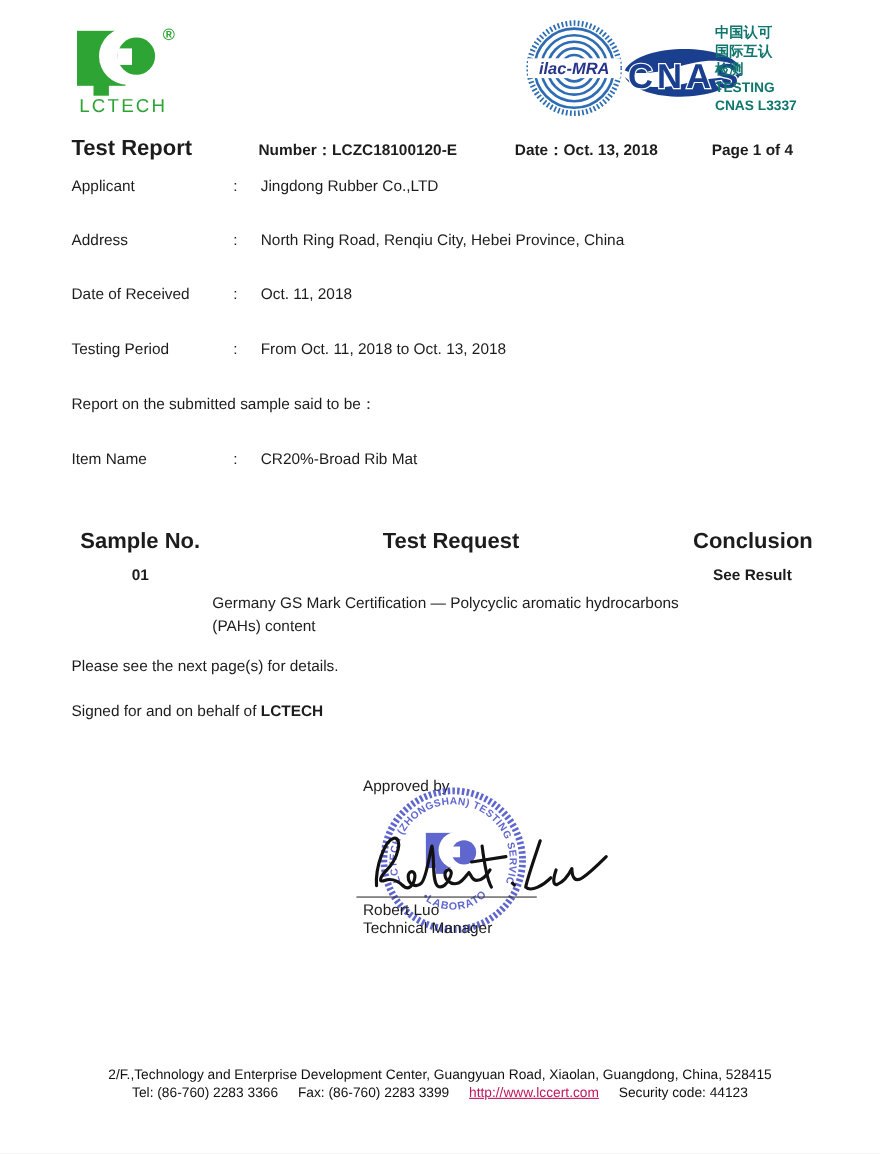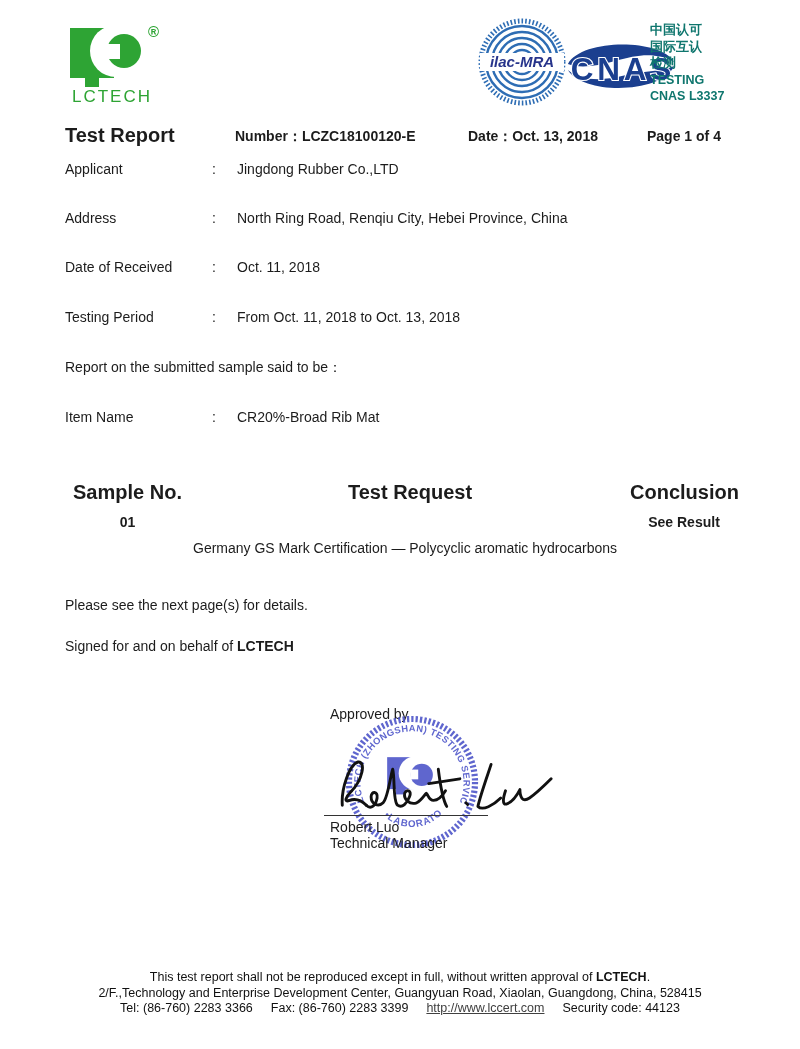--- a/index.html
+++ b/index.html
@@ -47,21 +47,21 @@
   
   .approved { left:330px; top:706px; font-size:14px; z-index:1; }
   #stamp    { left:341px; top:711px; width:142px; height:142px; z-index:2; opacity:.88; }
   #signature{ left:325px; top:750px; width:265px; height:72px; z-index:3; }
   .sig-line { left:324px; top:815px; width:164px; height:0; border-top:1.5px solid #333; z-index:3; }
   .signer   { left:330px; top:819px; font-size:14px; z-index:3; }
   .signer2  { left:330px; top:835px; font-size:14px; z-index:3; }
 
   
   #footer { left:0; top:970px; width:800px; text-align:center; font-size:12.5px; line-height:15.5px; color:#111; }
-  #footer a { color:#404040; }
+  #footer a { color:#be185d; }
   .sp { display:inline-block; width:18px; }
   b, .b { font-weight:bold; }
 
   
   #cnas-text { left:650px; top:22px; width:120px; font-size:13px; font-weight:bold; line-height:16.5px; color:#0f766e; }
   #cnas-text .en { font-size:12.5px; }
 </style>
 </head>
 <body>
 
@@ -136,20 +136,21 @@
     <span class="val">CR20%-Broad Rib Mat</span>
   </div>
 
   <div class="abs th th1">Sample No.</div>
   <div class="abs th th2">Test Request</div>
   <div class="abs th th3">Conclusion</div>
 
   <div class="abs td1">01</div>
   <div class="abs td2">
     <div>Germany GS Mark Certification — Polycyclic aromatic hydrocarbons</div>
+    <div>(PAHs) content</div>
   </div>
   <div class="abs td3">See Result</div>
 
   <div class="abs note-line" style="top:638px">
     <span>Signed for and on behalf of </span><b>LCTECH</b>
   </div>
   <div class="abs note-line" style="top:597px">Please see the next page(s) for details.</div>
 
   <div class="abs approved">Approved by</div>
 
@@ -185,22 +186,19 @@
       <path d="M128,12 C124,24 119,38 117,47 C121,51 130,46 136,40"></path>
       <path d="M140,34 C138,40 137,46 141,45 C146,43 150,37 152,33 C152,39 154,44 160,40 C166,36 172,30 178,24"></path>
     </g>
   </svg>
 
   <div class="abs sig-line"></div>
   <div class="abs signer">Robert Luo</div>
   <div class="abs signer2">Technical Manager</div>
 
   <div class="abs" id="footer">
-    <div>
-      <span>This test report shall not be reproduced except in full, without written approval of </span><b>LCTECH</b><span>.</span>
-    </div>
     <div>2/F.,Technology and Enterprise Development Center, Guangyuan Road, Xiaolan, Guangdong, China, 528415</div>
     <div>
       <span>Tel: (86-760) 2283 3366</span><span class="sp"></span><span>Fax: (86-760) 2283 3399</span><span class="sp"></span><a href="#">http://www.lccert.com</a><span class="sp"></span><span>Security code: 44123</span>
     </div>
   </div>
 
 </div>
 
 </body></html>

